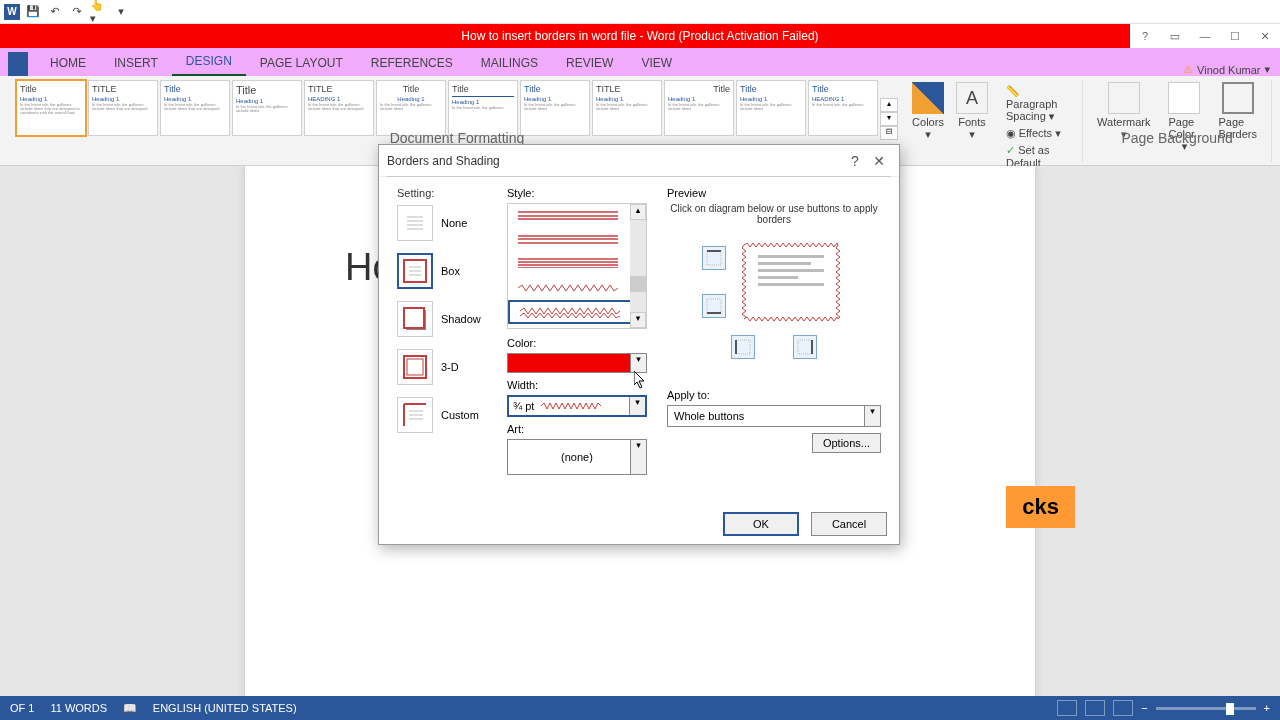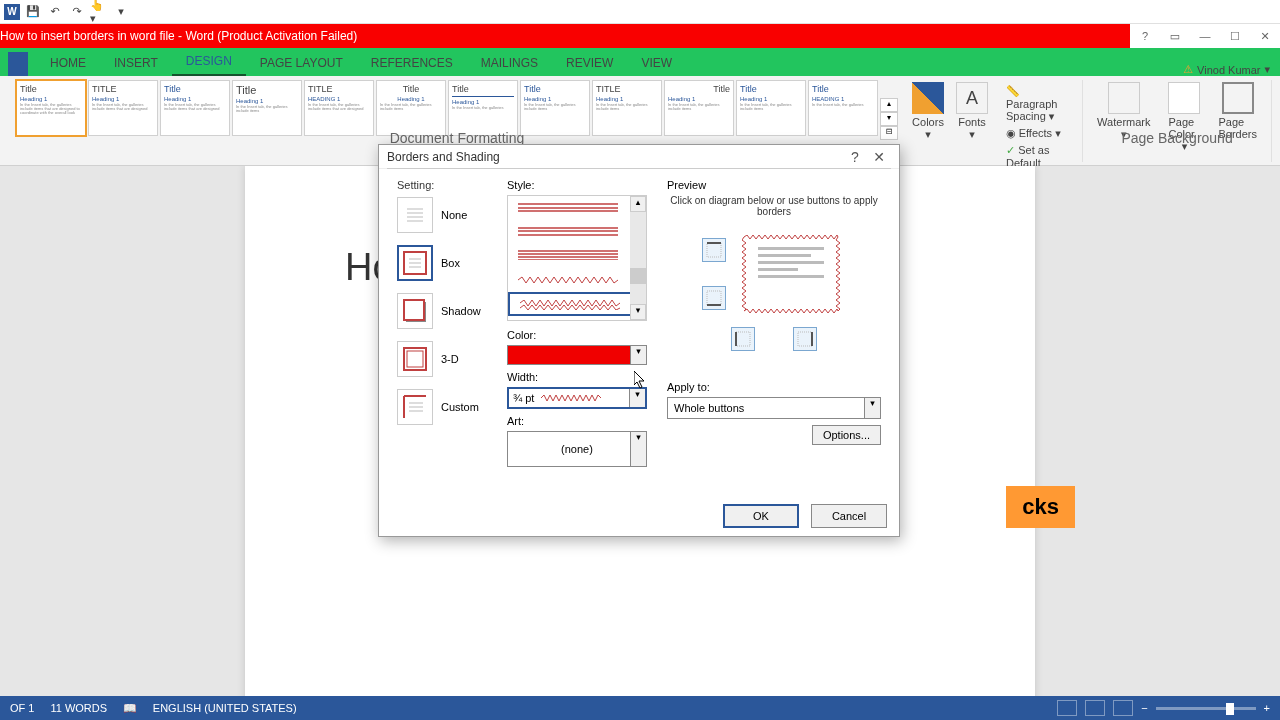--- a/index.html
+++ b/index.html
@@ -4,26 +4,26 @@
 <style>
 * { box-sizing: border-box; margin: 0; padding: 0; font-family: 'Segoe UI', Tahoma, sans-serif; }
 body { width: 1280px; height: 720px; overflow: hidden; background: #fff; position: relative; }
 
 
 .qat { height: 24px; background: #fff; display: flex; align-items: center; padding: 0 4px; gap: 4px; border-bottom: 1px solid #e0e0e0; }
 .qat .ico { width: 18px; height: 18px; display: flex; align-items: center; justify-content: center; font-size: 11px; color: #444; cursor: pointer; }
 .qat .word-ico { background: #2b579a; color: #fff; width: 16px; height: 16px; font-size: 10px; font-weight: bold; }
 
 
-.titlebar { height: 24px; background: #f90000; color: #fff; display: flex; align-items: center; justify-content: flex-start; font-size: 12px; position: relative; }
+.titlebar { height: 24px; background: #f90000; color: #fff; display: flex; align-items: center; justify-content: center; font-size: 12px; position: relative; }
 .titlebar .wincontrols { position: absolute; right: 0; display: flex; }
 .titlebar .wincontrols div { width: 30px; height: 24px; display: flex; align-items: center; justify-content: center; background: #fff; color: #666; font-size: 11px; cursor: pointer; }
 
 
-.ribbon-tabs { height: 28px; background: #22c55e; display: flex; align-items: flex-end; padding-left: 8px; position: relative; }
+.ribbon-tabs { height: 28px; background: #f0abfc; display: flex; align-items: flex-end; padding-left: 8px; position: relative; }
 .ribbon-tabs .filetab { background: #2b579a; color: #fff; width: 20px; height: 24px; margin-right: 8px; cursor: pointer; }
 .ribbon-tabs .tab { padding: 4px 14px 6px; font-size: 12px; color: #444; cursor: pointer; }
 .ribbon-tabs .tab.active { color: #2b579a; border-bottom: 2px solid #14532d; }
 .ribbon-tabs .user { position: absolute; right: 10px; font-size: 11px; color: #444; display: flex; align-items: center; gap: 4px; }
 .ribbon-tabs .user::before { content: "⚠"; color: #f0a030; }
 
 
 .ribbon { height: 90px; background: #f3f3f3; border-bottom: 1px solid #d0d0d0; display: flex; padding: 4px 8px; }
 .themes-gallery { display: flex; gap: 2px; flex: 0 0 auto; height: 60px; }
 .theme-item { width: 70px; height: 56px; background: #fff; border: 1px solid #d0d0d0; padding: 3px; font-size: 7px; overflow: hidden; cursor: pointer; }
@@ -41,21 +41,21 @@
 .ribbon-right div { cursor: pointer; padding: 1px 4px; }
 
 
 .doc-area { position: absolute; top: 166px; left: 0; right: 0; bottom: 24px; background: #e6e6e6; overflow: hidden; }
 .page { width: 790px; min-height: 600px; background: #fff; margin: 0 auto; box-shadow: 0 0 8px rgba(0,0,0,0.15); padding: 80px 100px; position: relative; }
 .page .doctitle { font-size: 38px; font-weight: 300; color: #333; }
 .page .brand { position: absolute; right: -40px; top: 320px; background: #ff9933; padding: 8px 16px; font-size: 22px; font-weight: bold; color: #000000; }
 
 
 .dialog { position: absolute; left: 378px; top: 144px; width: 522px; background: #fff; border: 1px solid #999; box-shadow: 2px 4px 14px rgba(0,0,0,0.3); z-index: 100; font-size: 11px; }
-.dialog-head { height: 24px; display: flex; align-items: center; padding: 0 8px; border-bottom: 1px solid #eee; }
+.dialog-head { height: 32px; display: flex; align-items: center; padding: 0 8px; border-bottom: 1px solid #eee; }
 .dialog-head .dtitle { flex: 1; font-size: 12px; color: #333; }
 .dialog-head .dhelp, .dialog-head .dclose { width: 24px; text-align: center; font-size: 14px; color: #555; cursor: pointer; }
 .dialog-tabs { display: flex; padding: 6px 8px 0; gap: 12px; }
 .dialog-tabs .dtab { padding: 4px 8px; font-size: 11px; color: #333; cursor: pointer; }
 .dialog-tabs .dtab.active { border: 1px solid #ccc; border-bottom: 1px solid #fff; position: relative; z-index: 2; }
 .dialog-body { border-top: 1px solid #ccc; margin: -1px 8px 8px; padding: 10px; display: flex; gap: 10px; min-height: 320px; }
 
 .setting-col { width: 100px; }
 .setting-col .lbl { font-size: 11px; color: #333; margin-bottom: 6px; }
 .setting-item { display: flex; align-items: center; gap: 8px; margin-bottom: 12px; cursor: pointer; }

